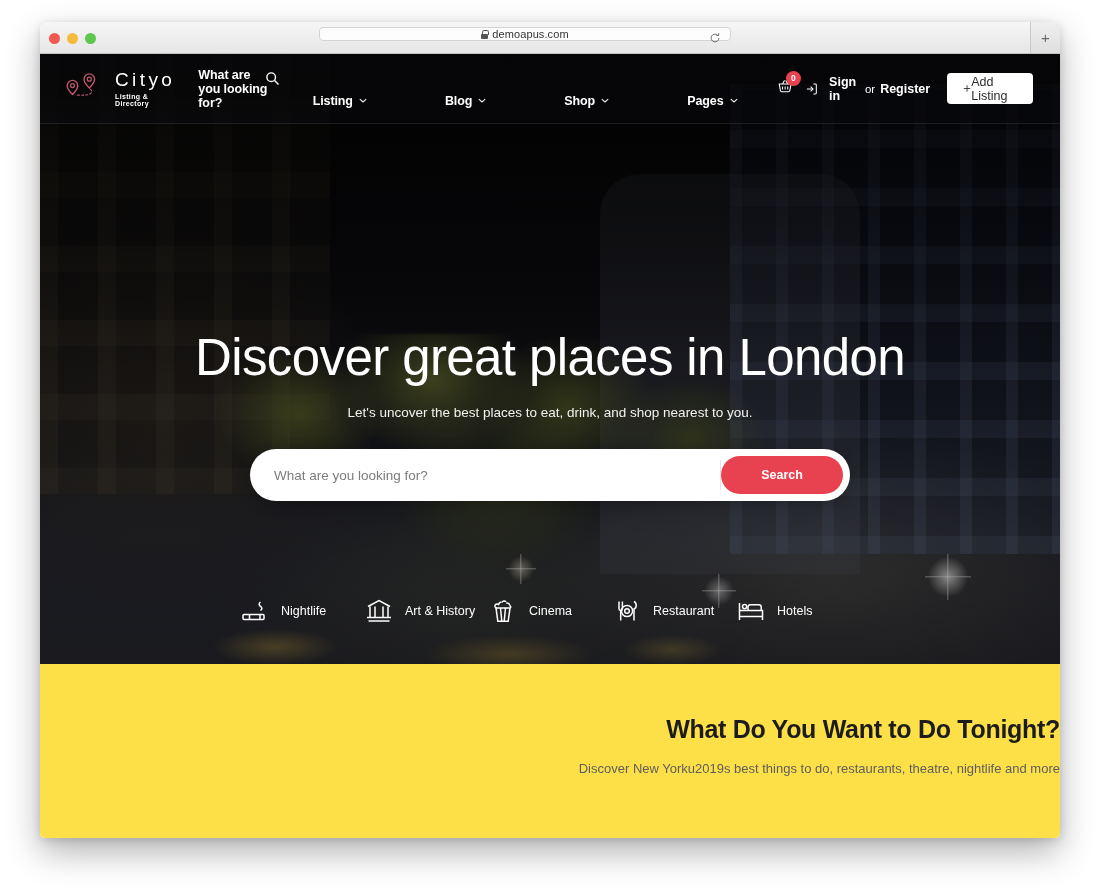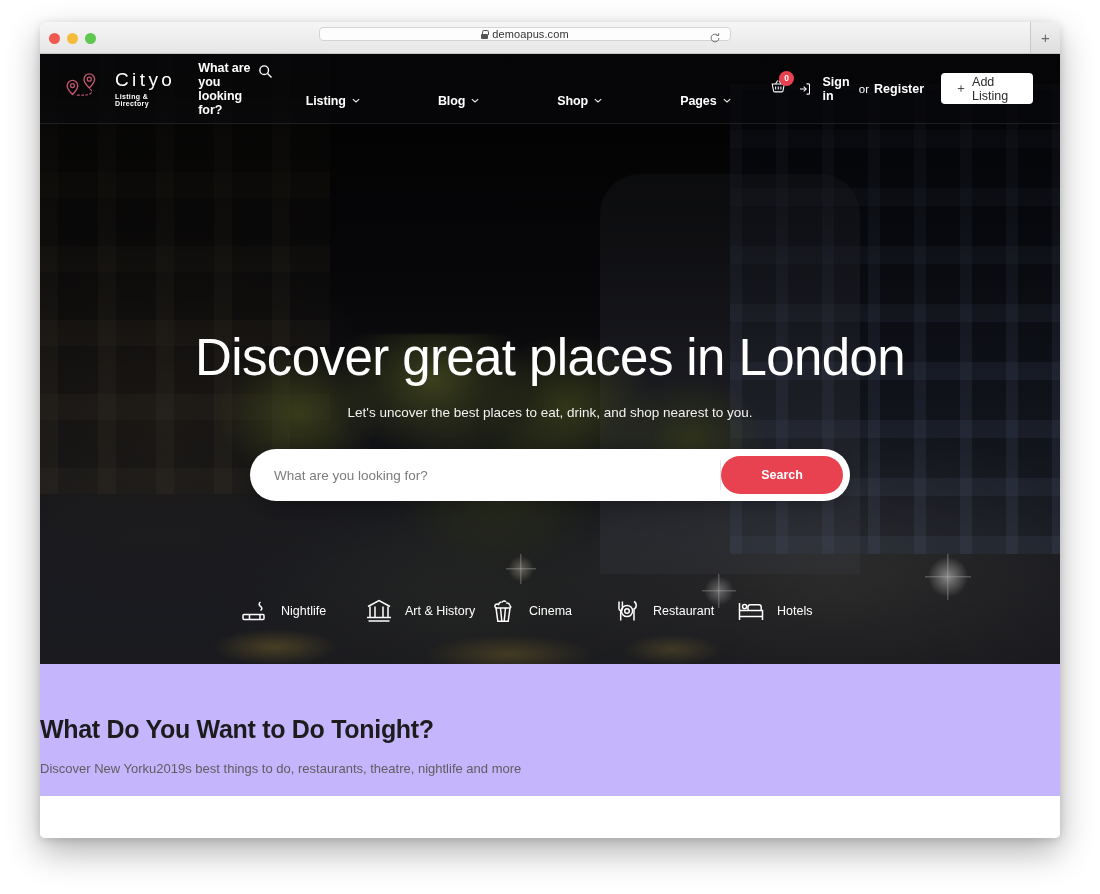--- a/index.html
+++ b/index.html
@@ -236,21 +236,21 @@
     min-width: 15px; height: 15px; padding: 0 3px;
     background: #e8414f; color: #fff; border-radius: 8px;
     font-size: 8.5px; font-weight: 700;
     display: flex; align-items: center; justify-content: center;
   }
   .login-icon { width: 18px; height: 18px; color: #fff; margin-right: 11px; }
   .auth-text { font-size: 12.5px; color: #fff; font-weight: 700; }
   .auth-or { font-size: 11.5px; color: #fff; font-weight: 400; margin: 8px 5px; text-align: right; }
   .add-listing {
     margin-left: 17px;
-    display: flex; align-items: center; gap: 7px;
+    display: flex; align-items: center; gap: 0;
     height: 31px; padding: 0 16px;
     background: #ffffff; color: #2b2b2b; border-radius: 4px;
     font-size: 12.5px; font-weight: 400;
   }
   .plus-icon { width: 11px; height: 11px; }
 
   
   .hero-content {
     position: absolute; left: 0; top: 0; width: 100%; height: 100%;
     z-index: 10;
@@ -296,23 +296,23 @@
   .cat {
     width: 124px;
     display: flex; flex-direction: row; align-items: center; gap: 11px;
   }
   .cat-icon { width: 30px; height: 30px; color: #ffffff; }
   .cat-label { font-size: 12.5px; color: #ffffff; }
 
   
   .tonight {
     position: absolute; left: 0; top: 610px;
-    width: 100%; height: 132px;
-    background: #c4b5fd;
-    display: flex; flex-direction: column; align-items: flex-start;
+    width: 100%; height: 174px;
+    background: #fde047;
+    display: flex; flex-direction: column; align-items: flex-end;
   }
   .tonight-title {
     margin-top: 51px;
     font-size: 25px; color: #1c1c1c; font-weight: 700;
     letter-spacing: -.3px;
   }
   .tonight-sub {
     margin-top: 17px;
     font-size: 13px; color: #5e5e5e; font-weight: 400;
   }

